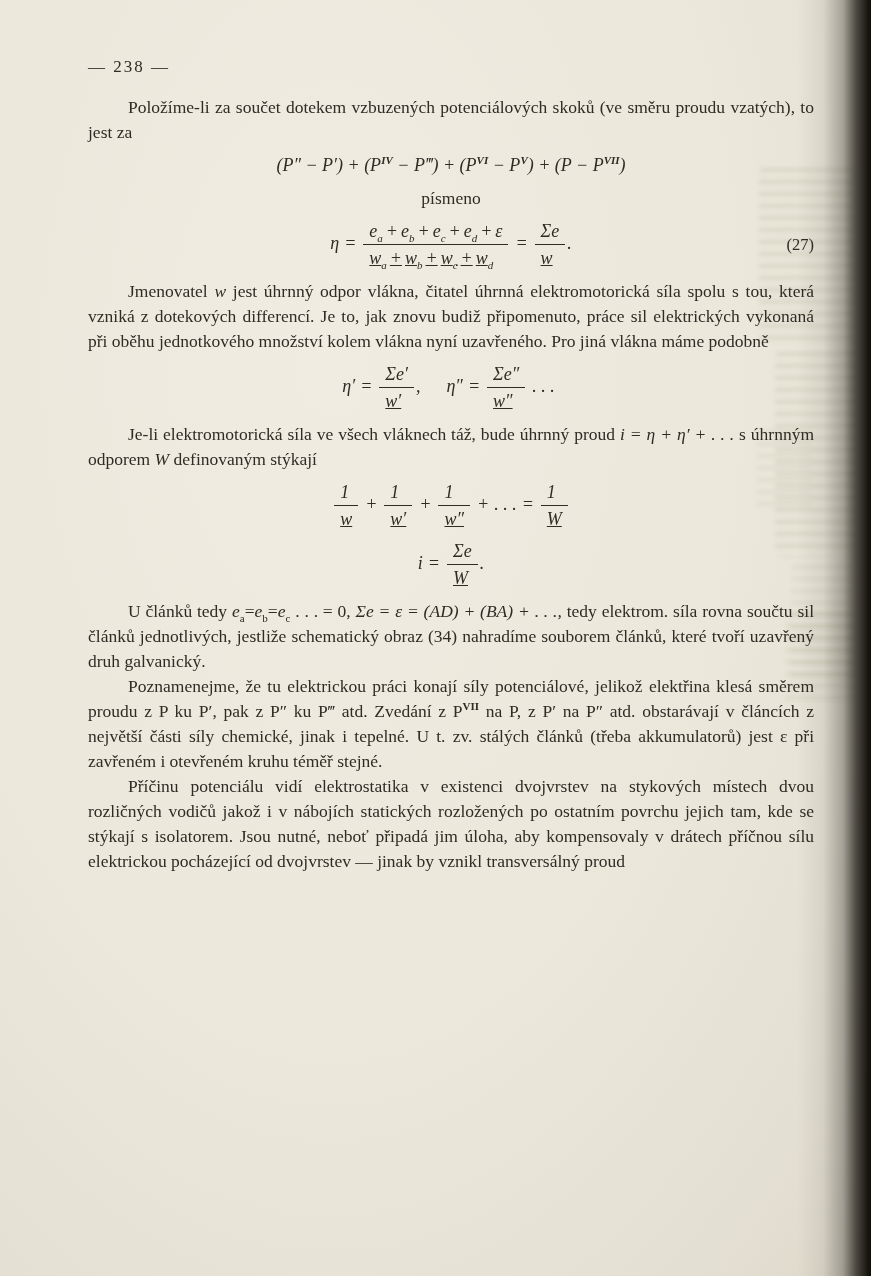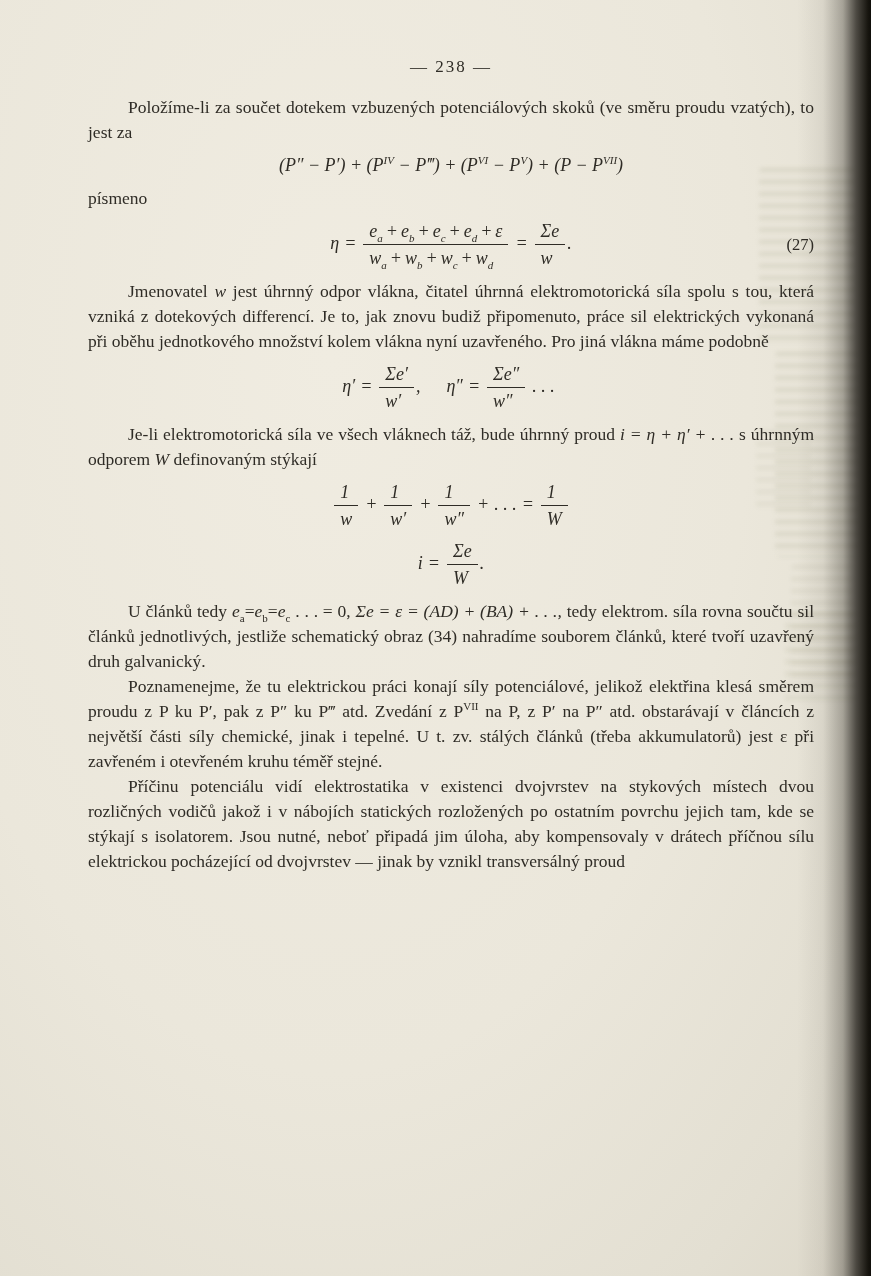--- a/index.html
+++ b/index.html
@@ -26,35 +26,35 @@
     position:absolute;z-index:1;pointer-events:none;
     filter:blur(2px);opacity:.55;border-radius:4px;
     background:repeating-linear-gradient(180deg,
       rgba(122,124,88,0.30) 0 3px, rgba(122,124,88,0.05) 3px 7px, transparent 7px 12px);
   }
   .content{
     position:absolute;left:88px;top:54px;width:726px;z-index:2;
     font-size:17.5px;line-height:25px;text-align:justify;
   }
   .pagenum{
-    text-align:center;letter-spacing:2px;margin-bottom:16px;font-size:17px;
+    text-align:left;letter-spacing:2px;margin-bottom:16px;font-size:17px;
   }
   p{margin:0;}
   p.indent{text-indent:40px;}
-  p.noindent{text-indent:0;text-align:left;}
+  p.noindent{text-indent:0;text-align:center;}
   .formula{
     text-align:center;font-style:italic;font-size:18px;margin:9px 0;
     line-height:1.25;
   }
   .formula .op{padding:0 5px;}
-  .formula sup, .content sup{font-size:11px;vertical-align:super;line-height:0;}
+  .formula sup, .content sup{font-size:11px;vertical-align:super;line-height:0;font-weight:bold;}
   .content sub, .formula sub{font-size:11px;vertical-align:sub;line-height:0;}
   .frac{display:inline-block;vertical-align:middle;text-align:left;margin:0 2px;}
   .frac .top{display:block;padding:0 6px 2px;border-bottom:1.4px solid #2f2c26;}
-  .frac .bot{display:block;padding:2px 6px 0;}
+  .frac .bot{display:block;padding:2px 6px 0;text-decoration:underline;}
   .frac .op{padding:0 3px;}
   .eqrow{position:relative;}
   .eqnum{position:absolute;right:0;top:50%;transform:translateY(-50%);font-style:normal;font-size:16.5px;}
   .gap{display:inline-block;width:26px;}
   i{font-style:italic;}
 </style>
 </head>
 <body>
 
 <div class="page">

